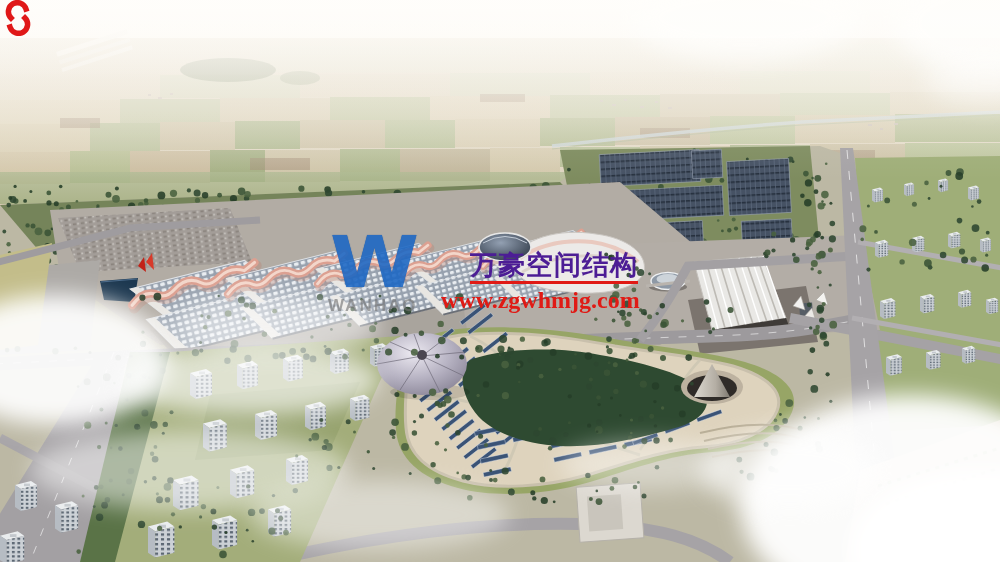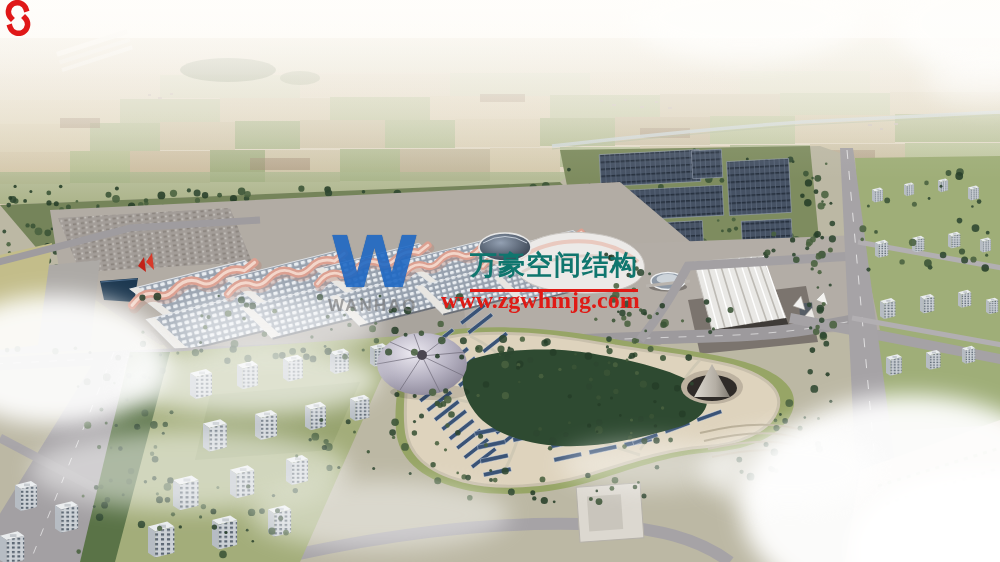--- a/index.html
+++ b/index.html
@@ -10,22 +10,22 @@
   .atmo{position:absolute;inset:0;pointer-events:none;
         background:linear-gradient(to bottom, rgba(255,253,248,.55) 0%, rgba(255,253,248,.18) 14%, rgba(255,255,255,0) 32%);}
   
   .wm-logo-w{position:absolute;left:330px;top:226px;font-family:"DejaVu Sans",sans-serif;
              font-weight:bold;font-size:72px;color:#1a66c4;opacity:.88;transform:scaleX(1.12);
              transform-origin:left top;line-height:1;text-shadow:0 0 1px #0d4a9a;}
   .wm-emblem{position:absolute;left:360px;top:252px;}
   .wm-wordmark{position:absolute;left:328px;top:296px;font-weight:bold;font-size:17px;
                letter-spacing:2px;color:#737373;opacity:.62;}
   .wm-company{position:absolute;left:470px;top:251px;font-family:"Liberation Serif",serif;
-              font-weight:bold;font-size:27px;letter-spacing:1px;color:#0f766e;
-              border-bottom:3px solid #e01a15;padding-bottom:8px;line-height:1.1;}
+              font-weight:bold;font-size:27px;letter-spacing:1px;color:#4c1d95;
+              border-bottom:3px solid #e01a15;padding-bottom:0;line-height:1.1;}
   .wm-site{position:absolute;left:441px;top:287px;font-family:Liberation Serif, serif;
            font-weight:bold;font-size:24px;color:#e01a15;line-height:1.1;}
 </style>
 </head>
 <body>
 
 <div class="stage">
 
 <svg width="1000" height="562" viewBox="0 0 1000 562">
   <defs>

